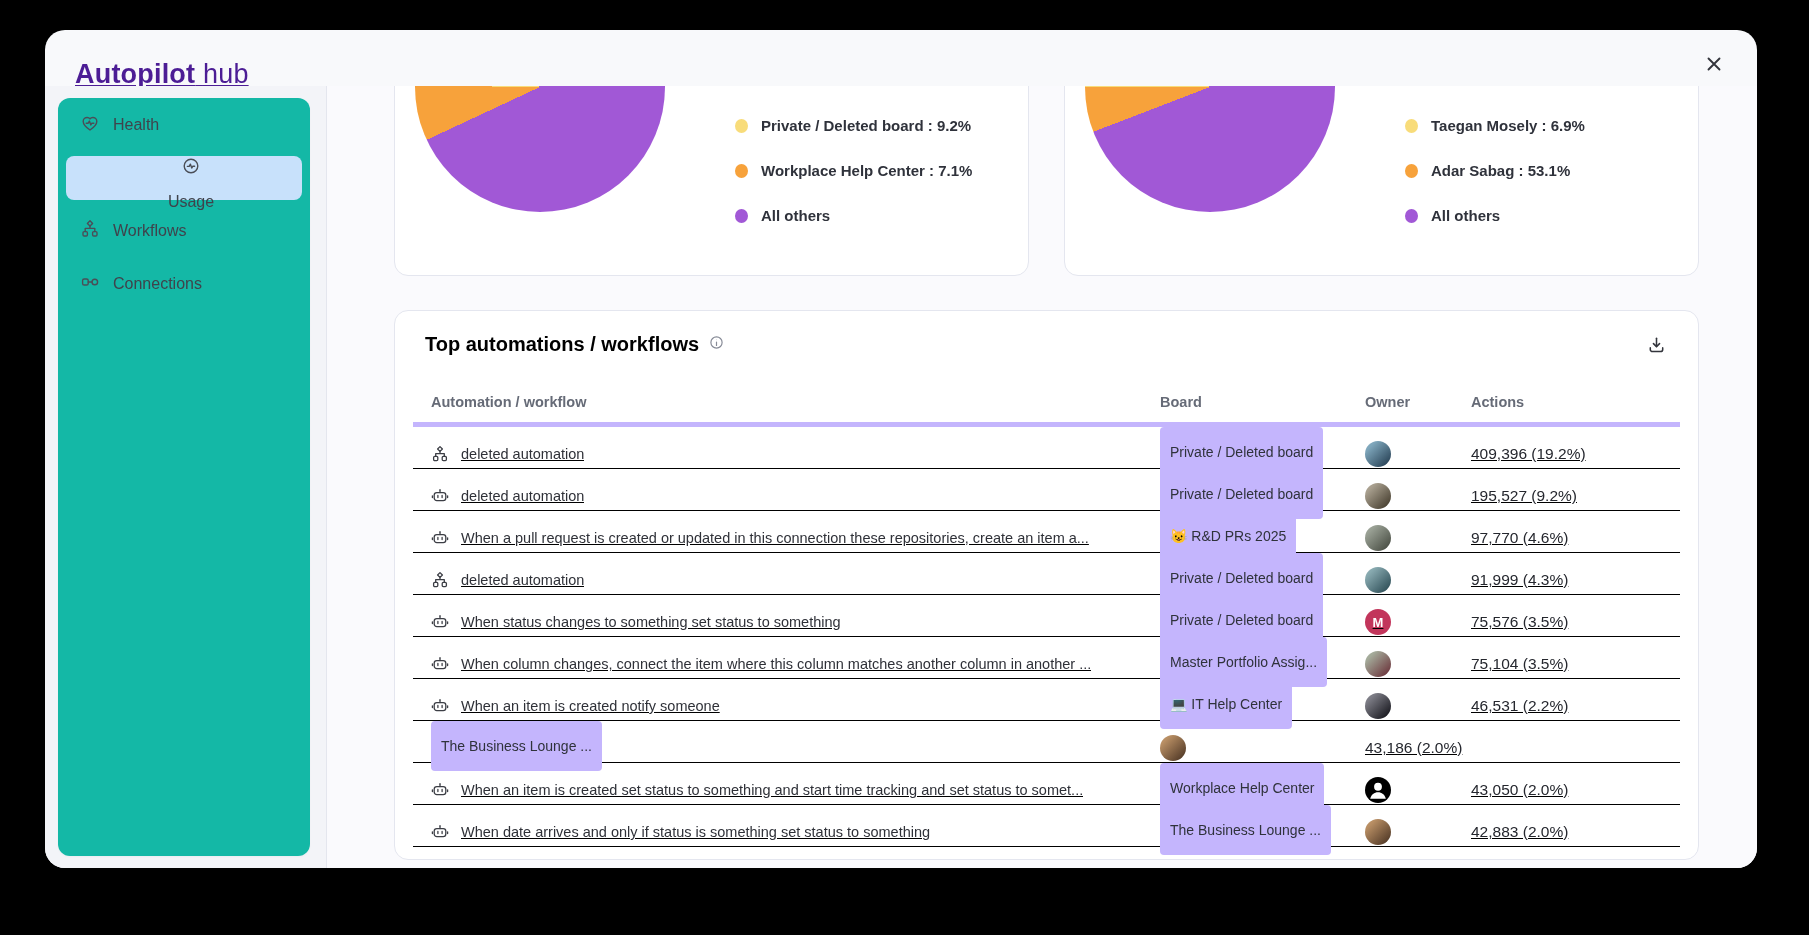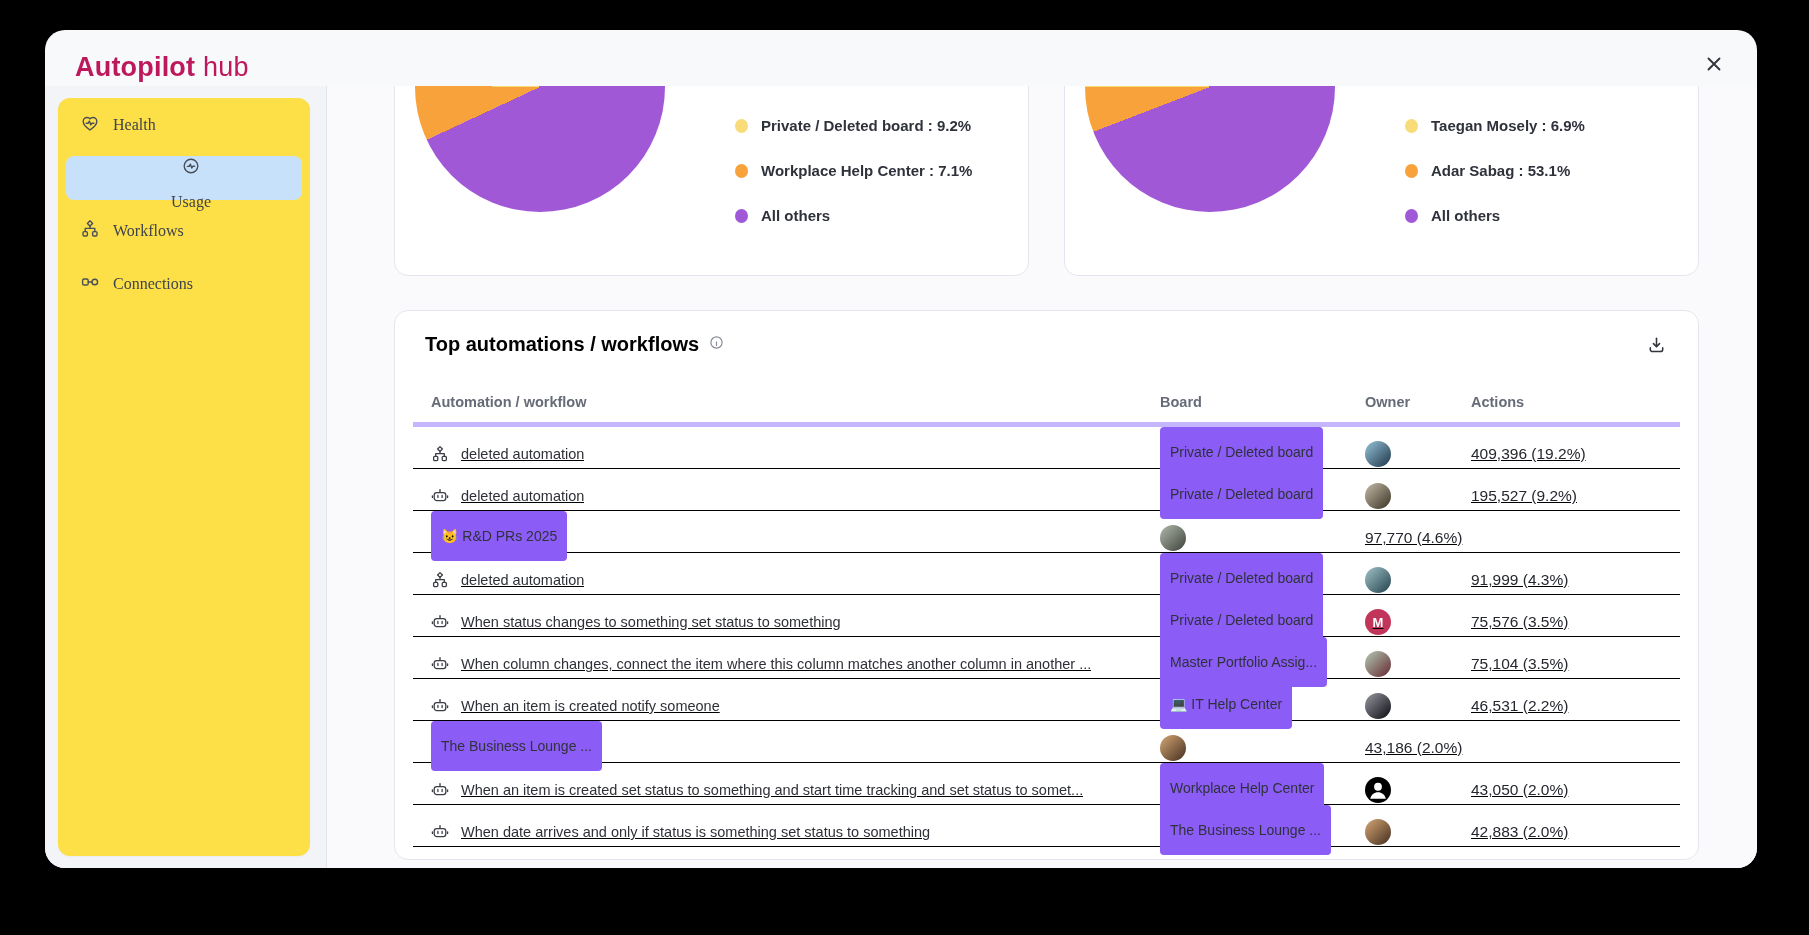--- a/index.html
+++ b/index.html
@@ -5,28 +5,28 @@
   * { margin:0; padding:0; box-sizing:border-box; }
   html,body { width:1809px; height:935px; overflow:hidden; background:#000; font-family:"Liberation Sans", sans-serif; }
 
   .modal {
     position:absolute; left:45px; top:30px; width:1712px; height:838px;
     background:#F8F9FB; border-radius:20px; overflow:hidden;
   }
 
   
   .modal-header { position:relative; height:56px; }
-  .title { position:absolute; left:30px; top:22px; font-size:27px; color:#be185d; letter-spacing:.2px; }
+  .title { position:absolute; left:30px; top:29px; font-size:27px; color:#4c1d95; letter-spacing:.2px;text-decoration:underline; }
   .title .bold { font-weight:700; }
   .close-btn { position:absolute; right:28px; top:20px; width:30px; height:30px; border:none; background:transparent; cursor:pointer; display:flex; align-items:center; justify-content:center; }
 
   
   .modal-body { position:absolute; top:56px; left:0; right:0; bottom:0; display:flex; }
   .sidebar { width:282px; background:#F3F4F8; border-right:1px solid #E4E6EE; position:relative; flex:none; }
-  .sidebar-panel { position:absolute; left:13px; top:12px; width:252px; bottom:12px; background:#fde047; border-radius:12px; padding:5px 8px; box-shadow:0 1px 2px rgba(40,50,80,.04);font-family:Liberation Serif, serif; }
+  .sidebar-panel { position:absolute; left:13px; top:12px; width:252px; bottom:12px; background:#14b8a6; border-radius:12px; padding:5px 8px; box-shadow:0 1px 2px rgba(40,50,80,.04); }
   .nav-item { display:flex; align-items:center; gap:13px; height:44px; margin-bottom:9px; padding-left:14px; border-radius:8px; cursor:pointer; color:#3F434C; font-size:16px; }
   .nav-item.active { background:#C8E1FB;flex-direction:column; }
   .nav-item svg { flex:none; }
 
   .main { position:relative; flex:1; background:#FAFAFD; overflow:hidden; }
 
   
   .cards-row { position:absolute; left:67px; top:-150px; display:flex; gap:35px; }
   .pie-card { position:relative; width:635px; height:340px; background:#fff; border:1px solid #E4E6EF; border-radius:14px; }
   .pie { position:absolute; left:20px; top:25px; width:250px; height:250px; border-radius:50%; }
@@ -45,21 +45,21 @@
   .thead { display:grid; grid-template-columns:729px 205px 106px 1fr; padding-left:18px; height:46px; align-items:center; border-bottom:5px solid #c4b5fd; }
   .th { font-size:14.5px; font-weight:600; color:#666B77; }
   .rows {}
   .trow { display:grid; grid-template-columns:729px 205px 106px 1fr; padding-left:18px; height:42px; align-items:center; border-bottom:1px solid #000000;text-decoration:underline; }
   .cell-name { display:flex; align-items:center; gap:12px; overflow:hidden; }
   .row-icon { width:18px; height:18px; flex:none; display:flex; align-items:center; justify-content:center; }
   .icon-robot, .icon-workflow { display:none; }
   .row--robot .icon-robot { display:block; }
   .row--workflow .icon-workflow { display:block; }
   .name-text { font-size:14.5px; color:#2F3138; white-space:nowrap; overflow:hidden; }
-  .badge { display:inline-block; max-width:195px; background:#8b5cf6; border-radius:4px; padding:17px 10px; font-size:14px; color:#2F323B; white-space:nowrap; overflow:hidden; cursor:pointer; }
+  .badge { display:inline-block; max-width:195px; background:#c4b5fd; border-radius:4px; padding:17px 10px; font-size:14px; color:#2F323B; white-space:nowrap; overflow:hidden; cursor:pointer; }
   .avatar { position:relative; width:26px; height:26px; border-radius:50%; overflow:hidden; display:flex; align-items:center; justify-content:center; cursor:pointer; }
   .avatar-initial { color:#fff; font-size:13px; font-weight:700; }
   .avatar-default-glyph { display:none; }
   .avatar--default .avatar-default-glyph { display:block; }
   .cell-actions { font-size:15.5px; color:#25272E; }
 </style>
 </head>
 <body>
 
 <div class="modal">
@@ -245,20 +245,33 @@
     </div>
     <div class="cell-owner">
       <span class="avatar" style="background: linear-gradient(135deg, rgb(169, 160, 143) 20%, rgb(78, 70, 55) 85%);">
         <span class="avatar-initial"></span>
 
       </span>
     </div>
     <div class="cell-actions">195,527 (9.2%)</div>
   </div>
               <div class="trow row--robot">
+    <div class="cell-name">
+      <span class="row-icon">
+        <svg class="icon-robot" width="18" height="18" viewBox="0 0 18 18" fill="none" stroke="#3C3E45" stroke-width="1.3" stroke-linecap="round" stroke-linejoin="round">
+          <rect x="3.2" y="5.6" width="11.6" height="8" rx="2.6"></rect>
+          <path d="M9 3.2 V5.6"></path>
+          <circle cx="9" cy="2.5" r="0.6" fill="#3C3E45" stroke="none"></circle>
+          <path d="M6.9 8.4 v2.2 M11.1 8.4 v2.2"></path>
+          <path d="M1.4 8.8 v1.8 M16.6 8.8 v1.8"></path>
+        </svg>
+
+      </span>
+      <span class="name-text">When a pull request is created or updated in this connection these repositories, create an item a...</span>
+    </div>
     <div class="cell-board">
       <span class="badge">😺 R&amp;D PRs 2025</span>
     </div>
     <div class="cell-owner">
       <span class="avatar" style="background: linear-gradient(135deg, rgb(154, 161, 149) 20%, rgb(79, 84, 74) 85%);">
         <span class="avatar-initial"></span>
 
       </span>
     </div>
     <div class="cell-actions">97,770 (4.6%)</div>

